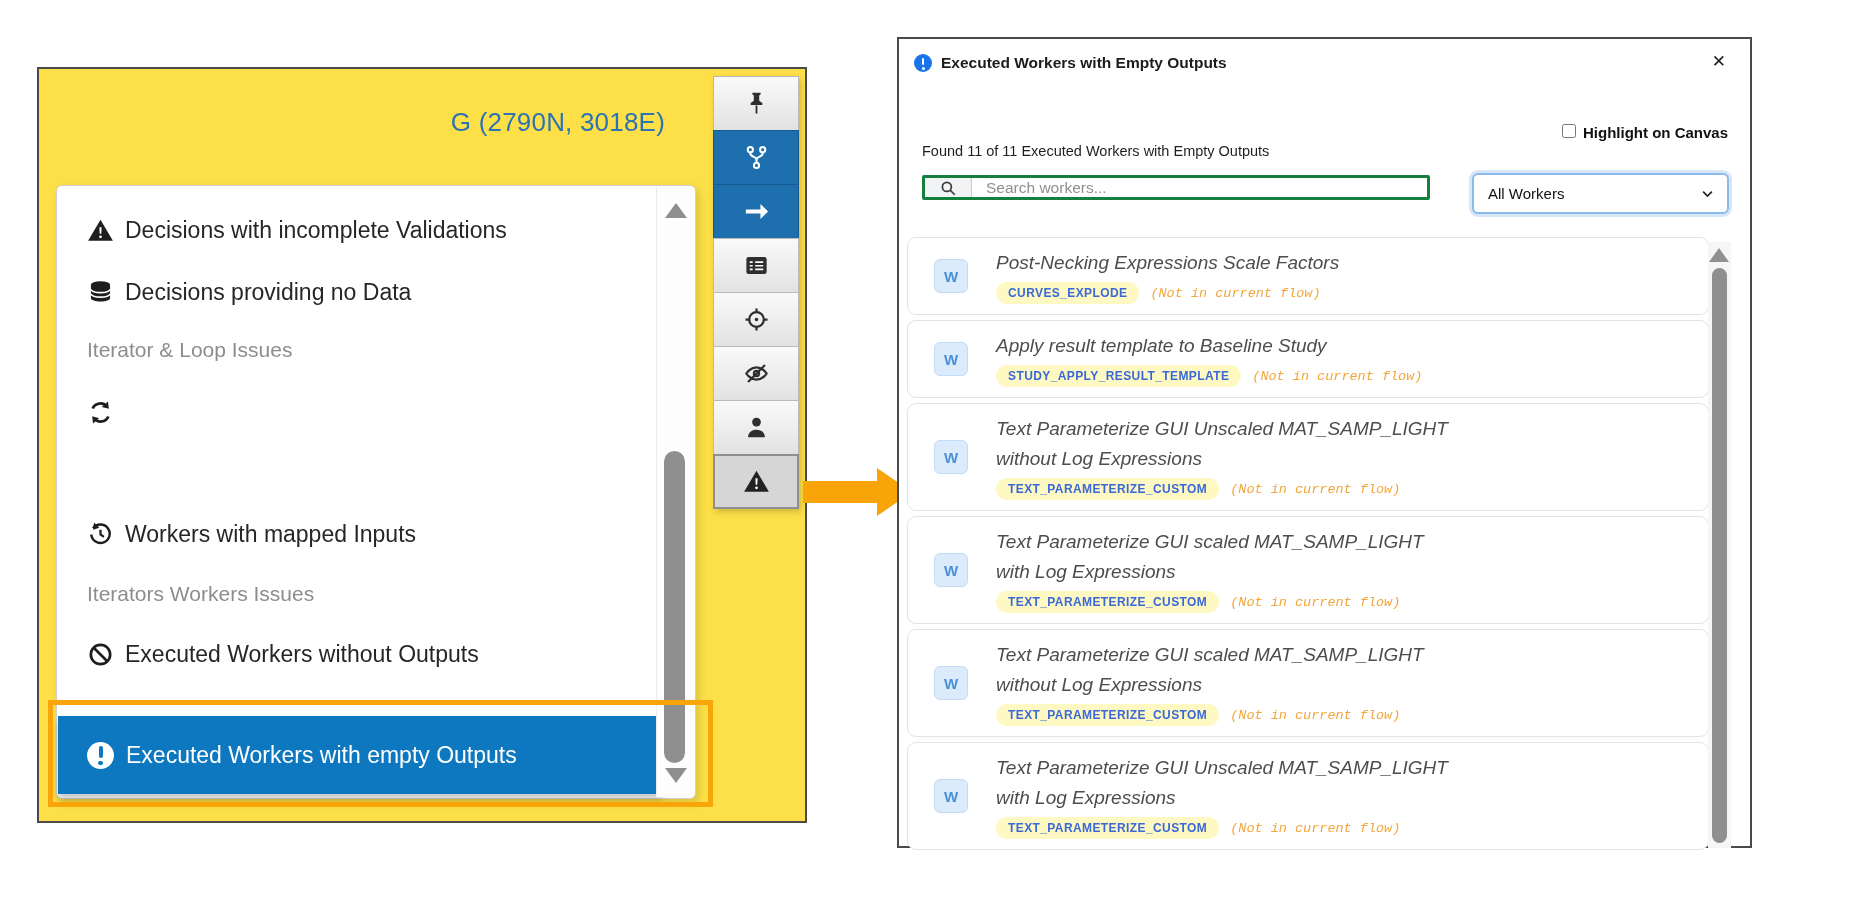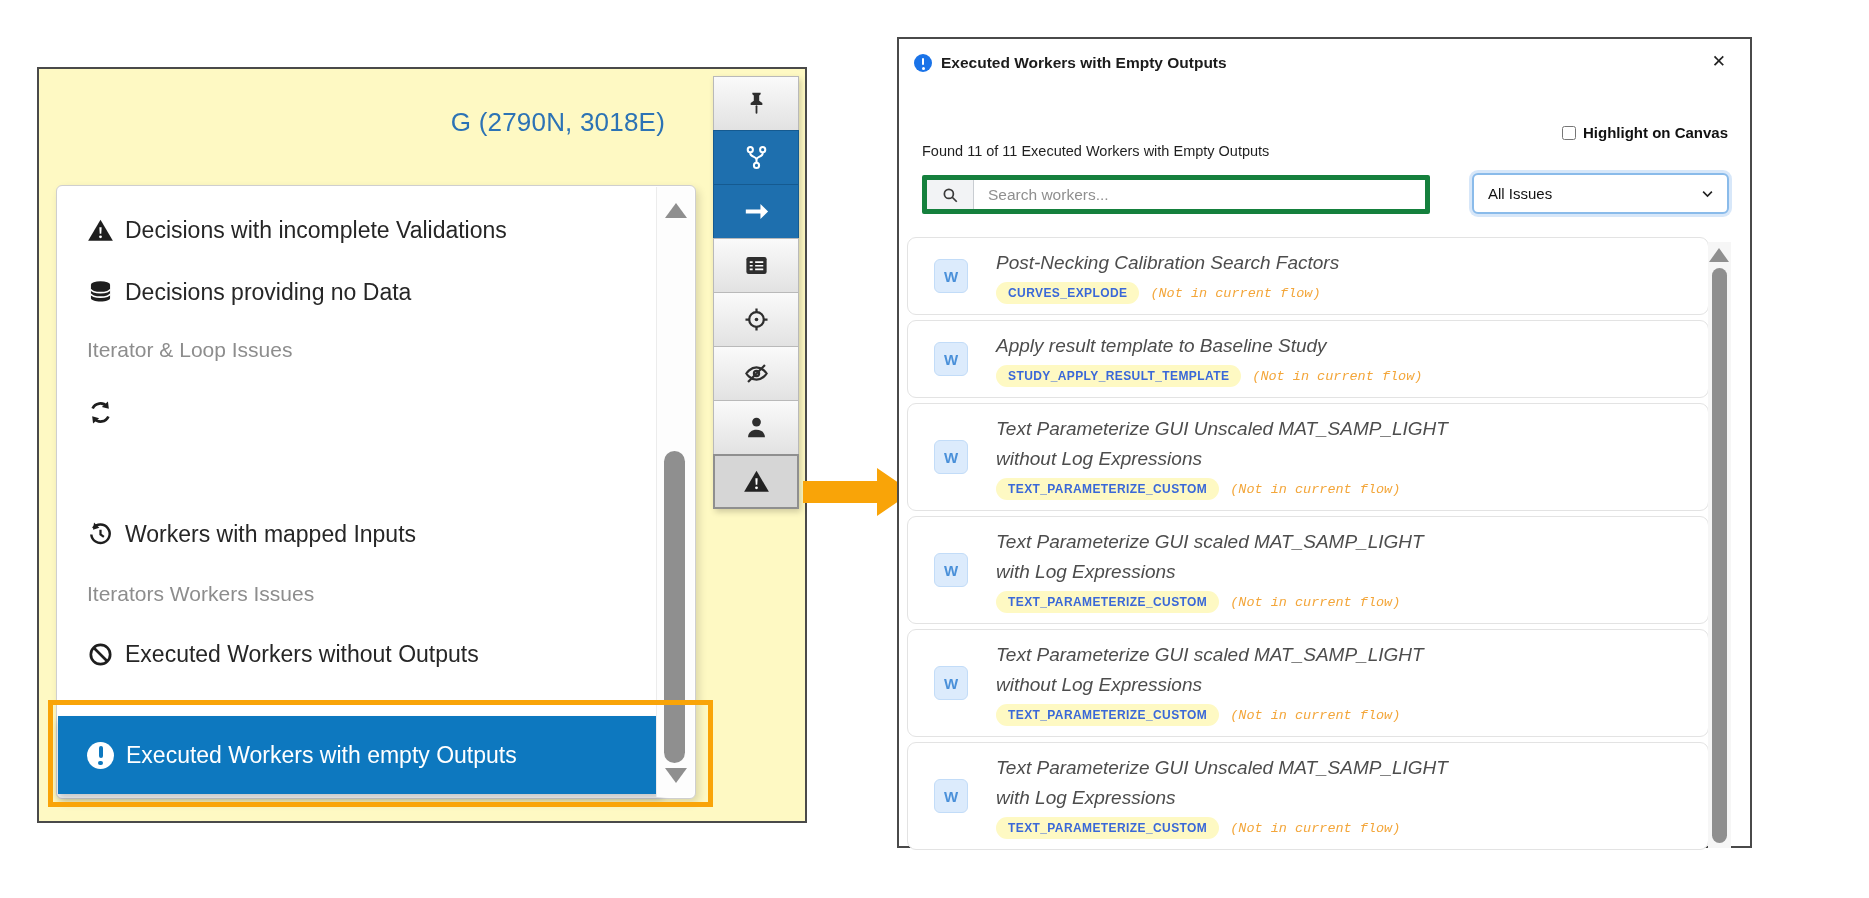--- a/index.html
+++ b/index.html
@@ -9,21 +9,21 @@
     background: #ffffff;
     font-family: "Liberation Sans", "DejaVu Sans", sans-serif;
     overflow: hidden;
     color: #222;
   }
 
   
   .left-panel {
     position: absolute; left: 37px; top: 67px;
     width: 770px; height: 756px;
-    background: #fef9c3; border: 2px solid #4a4a4a;
+    background: #fde047; border: 2px solid #4a4a4a;
   }
   .left-title {
     position: absolute; top: 38px; right: 140px;
     font-size: 26px; color: #2c73b5; letter-spacing: .2px;
   }
   .issue-list {
     position: absolute; left: 17px; top: 116px;
     width: 640px; height: 614px;
     background: #fff;
     border: 1px solid #cfcfcf; border-radius: 6px;
@@ -93,27 +93,27 @@
   .info-icon {
     position:absolute; left:15px; top:15px; width:18px; height:18px; border-radius:50%;
     background:#1a73e8;
   }
   .info-icon i { position:absolute; left:50%; top:3.5px; width:2.8px; height:7.5px; margin-left:-1.4px; border-radius:1.4px; background:#fff; }
   .info-icon b { position:absolute; left:50%; top:12.5px; width:3px; height:3px; margin-left:-1.5px; border-radius:50%; background:#fff; }
   .dlg-title { position:absolute; left:42px; top:15px; font-size:15.5px; font-weight:bold; color:#1c1c1c; }
   .dlg-close { position:absolute; right:24px; top:12px; font-size:17px; font-weight:bold; color:#222; cursor:pointer; line-height:22px; }
 
   .found-text { position:absolute; left:23px; top:88px; font-size:14.5px; color:#1f1f1f;margin-top:16px; }
-  .hl-wrap { position:absolute; right:22px; top:85px; display:flex; align-items:center; gap:7px; }
+  .hl-wrap { position:absolute; right:22px; top:85px; display:flex; gap:7px; }
   .hl-wrap input { width:14px; height:14px; cursor:pointer; }
   .hl-label { font-size:15px; font-weight:bold; color:#111; cursor:pointer; }
 
   .search-group {
-    position:absolute; left:23px; top:136px; width:508px; height:39px;
-    display:flex; border:5px solid #15803d; border-radius:2px; overflow:hidden; background:#fff;
+    position:absolute; left:23px; top:136px; width:508px; height:25px;
+    display:flex; border:3px solid #15803d; border-radius:2px; overflow:hidden; background:#fff;
   }
   .search-iconseg {
     width:47px; background:#f2f3f5; border-right:1px solid #c9cdd2;
     display:flex; align-items:center; justify-content:center; color:#3a3a3a;
   }
   .search-iconseg svg { width:18px; height:18px; }
   .search-group input {
     flex:1; border:none; outline:none; font-size:15.5px; padding:0 14px;
     font-family:"Liberation Sans", sans-serif; color:#222;
   }
@@ -338,32 +338,32 @@
     <span class="search-iconseg">
       <svg viewBox="0 0 24 24" fill="none" stroke="currentColor" stroke-width="2.3">
           <circle cx="10.5" cy="10.5" r="6"></circle>
           <line x1="15" y1="15" x2="21" y2="21"></line>
         </svg>
     </span>
     <input type="text" placeholder="Search workers..." style="">
   </div>
 
   <div class="filter-select">
-    <span>All Issues</span>
+    <span>All Workers</span>
     <svg viewBox="0 0 24 24" fill="none" stroke="currentColor" stroke-width="2.6">
         <path d="M5 9l7 7 7-7"></path>
       </svg>
   </div>
 
   <div class="worker-list">
 
     <div class="worker-card">
       <span class="w-badge">W</span>
       <div class="w-text">
-        <div class="w-name">Post-Necking Calibration Search Factors</div>
+        <div class="w-name">Post-Necking Expressions Scale Factors</div>
         <div class="w-meta">
           <span class="w-tag">CURVES_EXPLODE</span>
           <span class="w-note">(Not in current flow)</span>
         </div>
       </div>
     </div>
 
     <div class="worker-card">
       <span class="w-badge">W</span>
       <div class="w-text">

